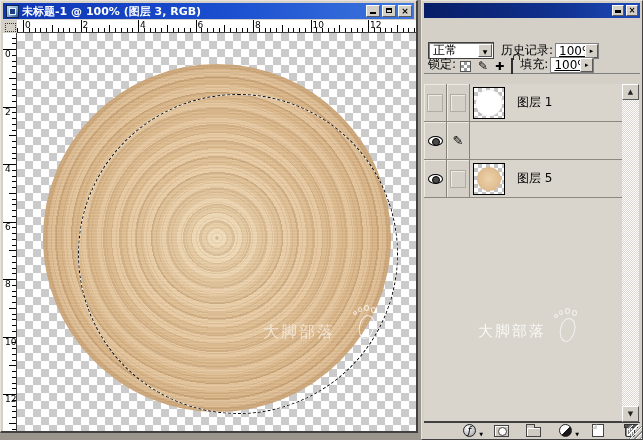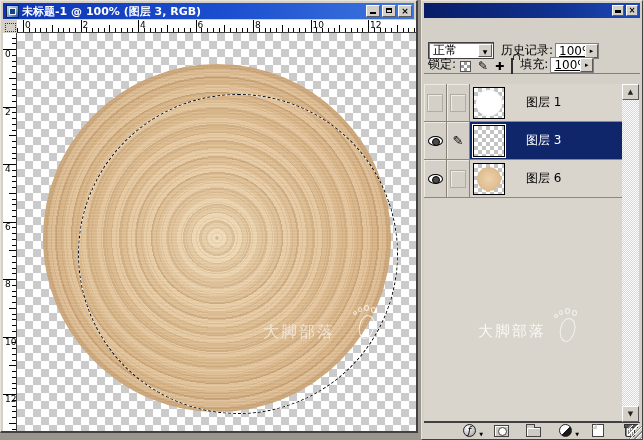--- a/index.html
+++ b/index.html
@@ -141,21 +141,21 @@
   .thumb { width:32px; height:32px; border:1px solid #000; position:relative; flex:none;
     background:conic-gradient(#c4c4c4 0 25%, #fff 0 50%, #c4c4c4 0 75%, #fff 0); background-size:8px 8px; }
   .layer-row.selected .thumb { outline:1px solid #fff; }
   .thumb .disc { position:absolute; border-radius:50%; }
   .thumb.white-circle .disc { left:2px; top:2px; right:2px; bottom:2px; background:#fff; box-shadow:0 0 1px #bbb; }
   .thumb.tan-circle .disc { left:3px; top:3px; right:3px; bottom:3px;
     background:radial-gradient(circle,#ecd2ab 0%, #e2c094 55%, #d9b183 100%); }
   .thumb.tan-solid { background:radial-gradient(circle,#e8cba2 0%, #e0bd90 60%, #ddb88a 100%); }
   .thumb.tan-solid .disc { left:4px; top:4px; right:4px; bottom:4px;
     background:radial-gradient(circle, rgba(160,110,60,.25) 0 8%, rgba(0,0,0,0) 9%, rgba(160,110,60,.18) 40%, rgba(0,0,0,0) 42%, rgba(160,110,60,.15) 70%, rgba(0,0,0,0) 72%); }
-  .layer-name { margin-left:21px; font-size:12px; white-space:nowrap; }
+  .layer-name { margin-left:12px; font-size:12px; white-space:nowrap; }
   .row-lock { position:absolute; right:7px; top:13px; }
 
   
   .scrollbar { position:absolute; right:3px; top:83px; width:17px; bottom:17px;
     background:#efece6; background-image:conic-gradient(#d9d5cc 0 25%, #fff 0 50%, #d9d5cc 0 75%, #fff 0);
     background-size:2px 2px; }
   .sb-btn { position:absolute; left:0; width:17px; height:16px; background:#d4d0c8;
     border-top:1px solid #fff; border-left:1px solid #fff; border-right:1px solid #5a5a5a; border-bottom:1px solid #5a5a5a;
     font-size:7px; text-align:center; line-height:15px; color:#222; }
   .sb-up { top:0; } .sb-down { bottom:0; }
@@ -423,37 +423,33 @@
           <span class="layer-name">图层 1</span>
         </div>
       </div>
       <div class="layer-row selected">
         <div class="lr-cell">
           <span class="eye"></span>
         </div>
         <div class="lr-cell">
           <span class="brush-glyph">✎</span>
         </div>
-        <div class="lr-main">
-          <div class="thumb transparent"></div>
-          <span class="layer-name">图层 3</span>
-        </div>
       </div>
       <div class="layer-row">
         <div class="lr-cell">
           <span class="eye"></span>
         </div>
         <div class="lr-cell">
           <span class="well"></span>
         </div>
         <div class="lr-main">
           <div class="thumb tan-circle">
             <span class="disc"></span>
           </div>
-          <span class="layer-name">图层 6</span>
+          <span class="layer-name">图层 5</span>
         </div>
       </div>
 
     <div class="watermark wm-palette">大脚部落</div>
     <div class="footprint" style="left:128px; top:224px; opacity:.9">
       <span class="pad"></span>
         <span class="toe toe1"></span>
         <span class="toe toe2"></span>
         <span class="toe toe3"></span>
         <span class="toe toe4"></span>

